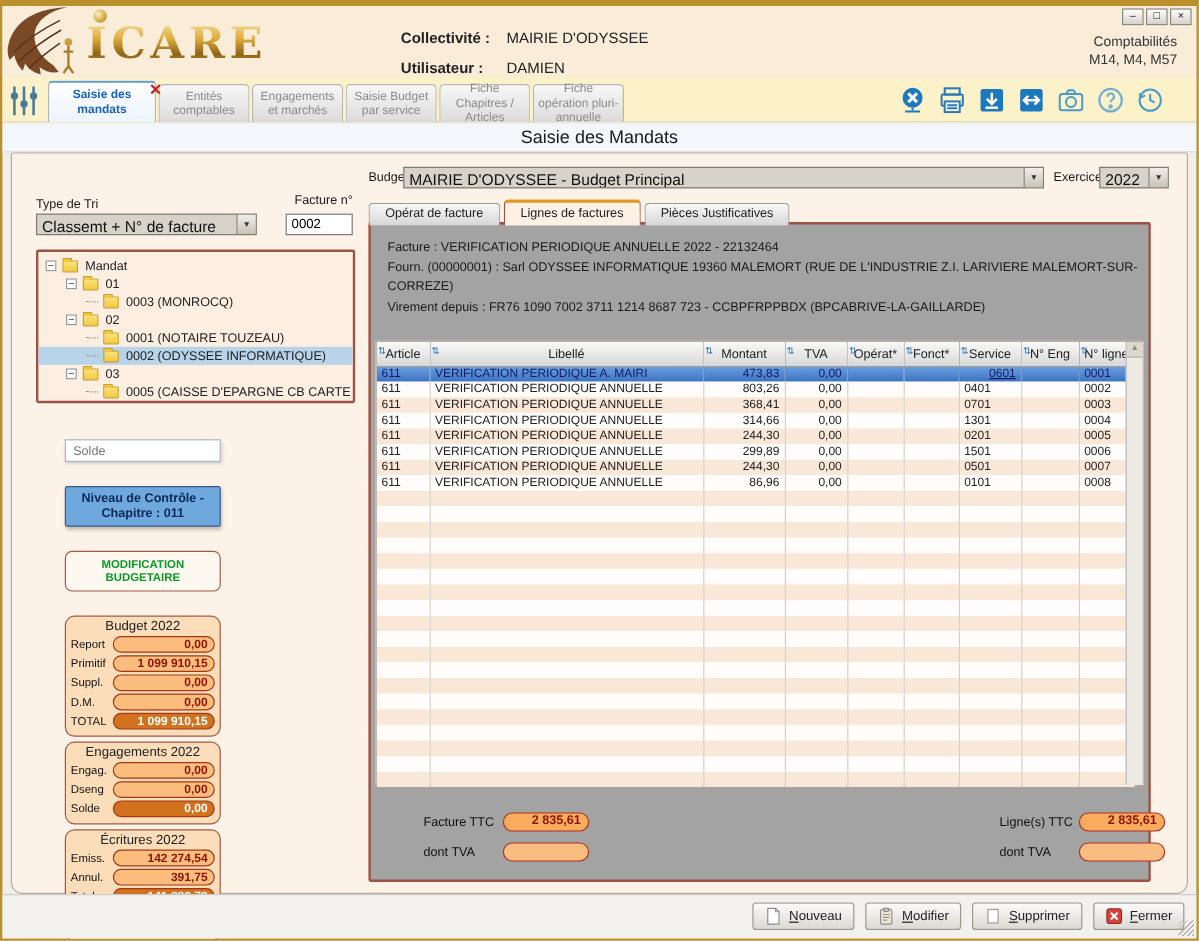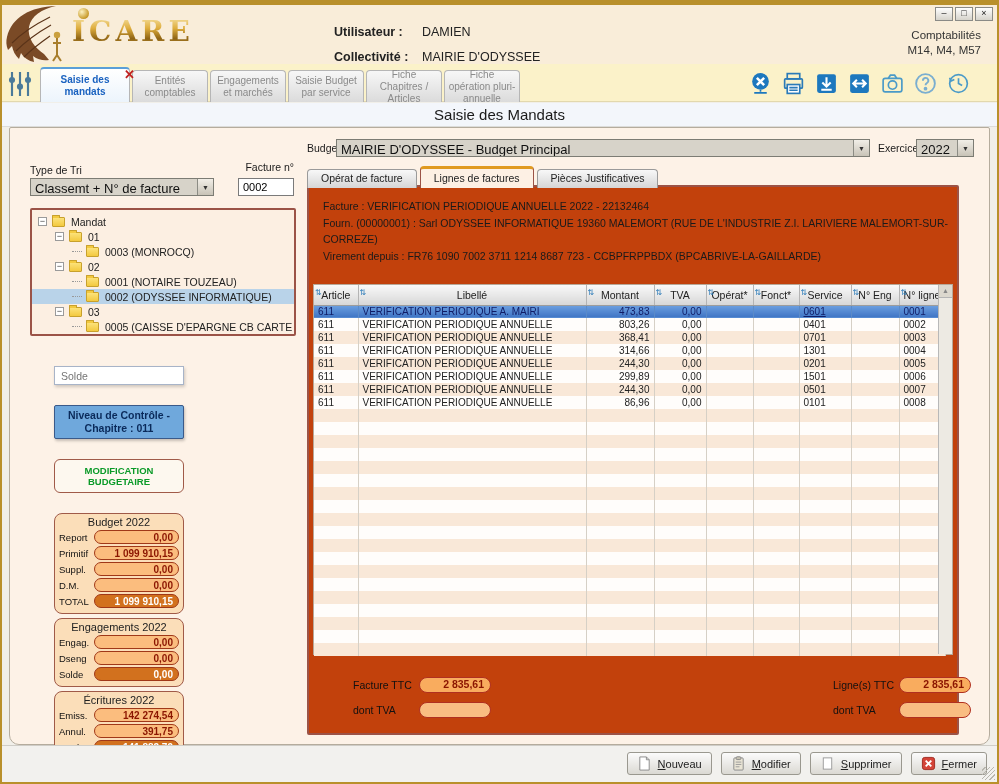--- a/index.html
+++ b/index.html
@@ -6,21 +6,21 @@
   *{box-sizing:border-box;}
   .window{position:relative;width:999px;height:784px;margin:0 auto;background:#f1efe9;
     border:2px solid #b9902b;border-top:5px solid #b9902b;overflow:hidden;
     font-family:"Liberation Sans",sans-serif;color:#222;}
 
   
   .header{position:absolute;top:0;left:0;right:0;height:59px;background:#f9edd9;}
   .logo{position:absolute;left:2px;top:0;display:flex;align-items:flex-start;}
   .wing{width:66px;height:58px;}
   .logo-text-wrap{position:relative;margin-left:2px;margin-top:10px;}
-  .logo-text{font-family:"DejaVu Serif",serif;font-weight:bold;font-size:28px;letter-spacing:4px;
+  .logo-text{font-family:"DejaVu Serif",serif;font-weight:bold;font-size:36px;letter-spacing:4px;
     background:linear-gradient(180deg,#f8e8b0 0%,#dfae3e 40%,#8f6414 72%,#caa03f 100%);
     -webkit-background-clip:text;background-clip:text;color:transparent;}
   .logo-dot{position:absolute;left:6px;top:-7px;width:11px;height:11px;border-radius:50%;
     background:radial-gradient(circle at 35% 35%,#fdf2c2,#c89a2a 70%,#8a6410);}
   .user-block{position:absolute;left:332px;top:15px;font-size:12.5px;line-height:25px;}
   .info-label{display:inline-block;width:88px;font-weight:bold;}
   .info-value{display:inline-block;}
   .compta{position:absolute;right:16px;top:23px;text-align:right;font-size:11.5px;line-height:15px;color:#333;}
   .win-controls{position:absolute;top:2px;right:4px;display:flex;gap:2px;}
   .win-btn{width:18px;height:14px;background:linear-gradient(#fefefe,#d6d3cb);border:1px solid #8a8a86;
@@ -93,21 +93,21 @@
   .budget-combo{left:326px;top:11px;width:534px;}
   .exercice-combo{left:906px;top:11px;width:58px;}
   .sort-combo{left:20px;top:50px;width:184px;}
 
   
   .invoice-tabs{position:absolute;left:297px;top:38px;display:flex;gap:3px;align-items:flex-end;z-index:3;}
   .inv-tab{height:19px;padding:0 13px;background:linear-gradient(#f8f8f8,#d6d6d6);border:1px solid #9a9a9a;
     border-bottom:none;border-radius:4px 4px 0 0;font-size:10.5px;line-height:17px;color:#222;cursor:default;}
   .inv-tab.active{height:22px;background:#fdf0e4;border:1.5px solid #9b5347;border-bottom:none;
     border-top:3px solid #e09a20;line-height:18px;}
-  .main-panel{position:absolute;left:297px;top:57px;width:652px;height:550px;background:#c2410c;
+  .main-panel{position:absolute;left:297px;top:57px;width:652px;height:550px;background:#a3a3a3;
     border:2px solid #9b5347;border-radius:2px;}
   .inv-info{position:absolute;left:14px;top:11px;font-size:10.5px;line-height:16.5px;color:#1a1a1a;}
 
   
   .grid-wrap{position:absolute;left:4px;top:97px;right:4px;height:371px;background:#fff;border:1px solid #b8a898;}
   table.grid{border-collapse:collapse;table-layout:fixed;width:calc(100% - 14px);}
   .grid th{height:20px;background:linear-gradient(#f9f9f9,#d7d7d7);border-right:1px solid #b4b4b4;
     border-bottom:1px solid #9c9c9c;font-size:10.5px;font-weight:normal;color:#222;position:relative;
     overflow:hidden;white-space:nowrap;}
   .grid th .sort{position:absolute;left:1px;top:3px;color:#2a7ab8;font-size:8px;}
@@ -153,22 +153,22 @@
         <path d="M8 38 C18 28 30 20 46 12 M12 46 C22 36 33 28 47 20 M20 52 C28 44 36 38 46 31" stroke="#5a3318" stroke-width="1.2" fill="none"></path>
         <circle cx="53" cy="30" r="3.2" fill="#caa03f"></circle>
         <path d="M53 33 L53 50 M49 38 L57 38 M53 50 L49 56 M53 50 L57 56" stroke="#a87e2c" stroke-width="2" fill="none"></path>
       </svg>
       <div class="logo-text-wrap">
         <span class="logo-text">ICARE</span>
         <span class="logo-dot"></span>
       </div>
     </div>
     <div class="user-block">
+      <div><span class="info-label">Collectivité :</span><span class="info-value">MAIRIE D'ODYSSEE</span></div>
       <div><span class="info-label">Utilisateur :</span><span class="info-value">DAMIEN</span></div>
-      <div><span class="info-label">Collectivité :</span><span class="info-value">MAIRIE D'ODYSSEE</span></div>
     </div>
     <div class="compta">
       <div>Comptabilités</div>
       <div>M14, M4, M57</div>
     </div>
     <div class="win-controls">
       <div class="win-btn">–</div>
       <div class="win-btn">□</div>
       <div class="win-btn">×</div>
     </div>
@@ -415,21 +415,21 @@
               </tr>
             </thead>
             <tbody>
               <tr class="selected">
                 <td style="text-align: left;">611</td>
                 <td style="text-align: left;">VERIFICATION PERIODIQUE A. MAIRI</td>
                 <td style="text-align: right;">473,83</td>
                 <td style="text-align: right;">0,00</td>
                 <td style="text-align: left;"></td>
                 <td style="text-align: left;"></td>
-                <td style="text-align: left; text-decoration: underline;">0601</td>
+                <td style="text-align: right; text-decoration: underline;">0601</td>
                 <td style="text-align: left;"></td>
                 <td style="text-align: left;">0001</td>
               </tr>
               <tr>
                 <td style="text-align: left;">611</td>
                 <td style="text-align: left;">VERIFICATION PERIODIQUE ANNUELLE</td>
                 <td style="text-align: right;">803,26</td>
                 <td style="text-align: right;">0,00</td>
                 <td style="text-align: left;"></td>
                 <td style="text-align: left;"></td>

